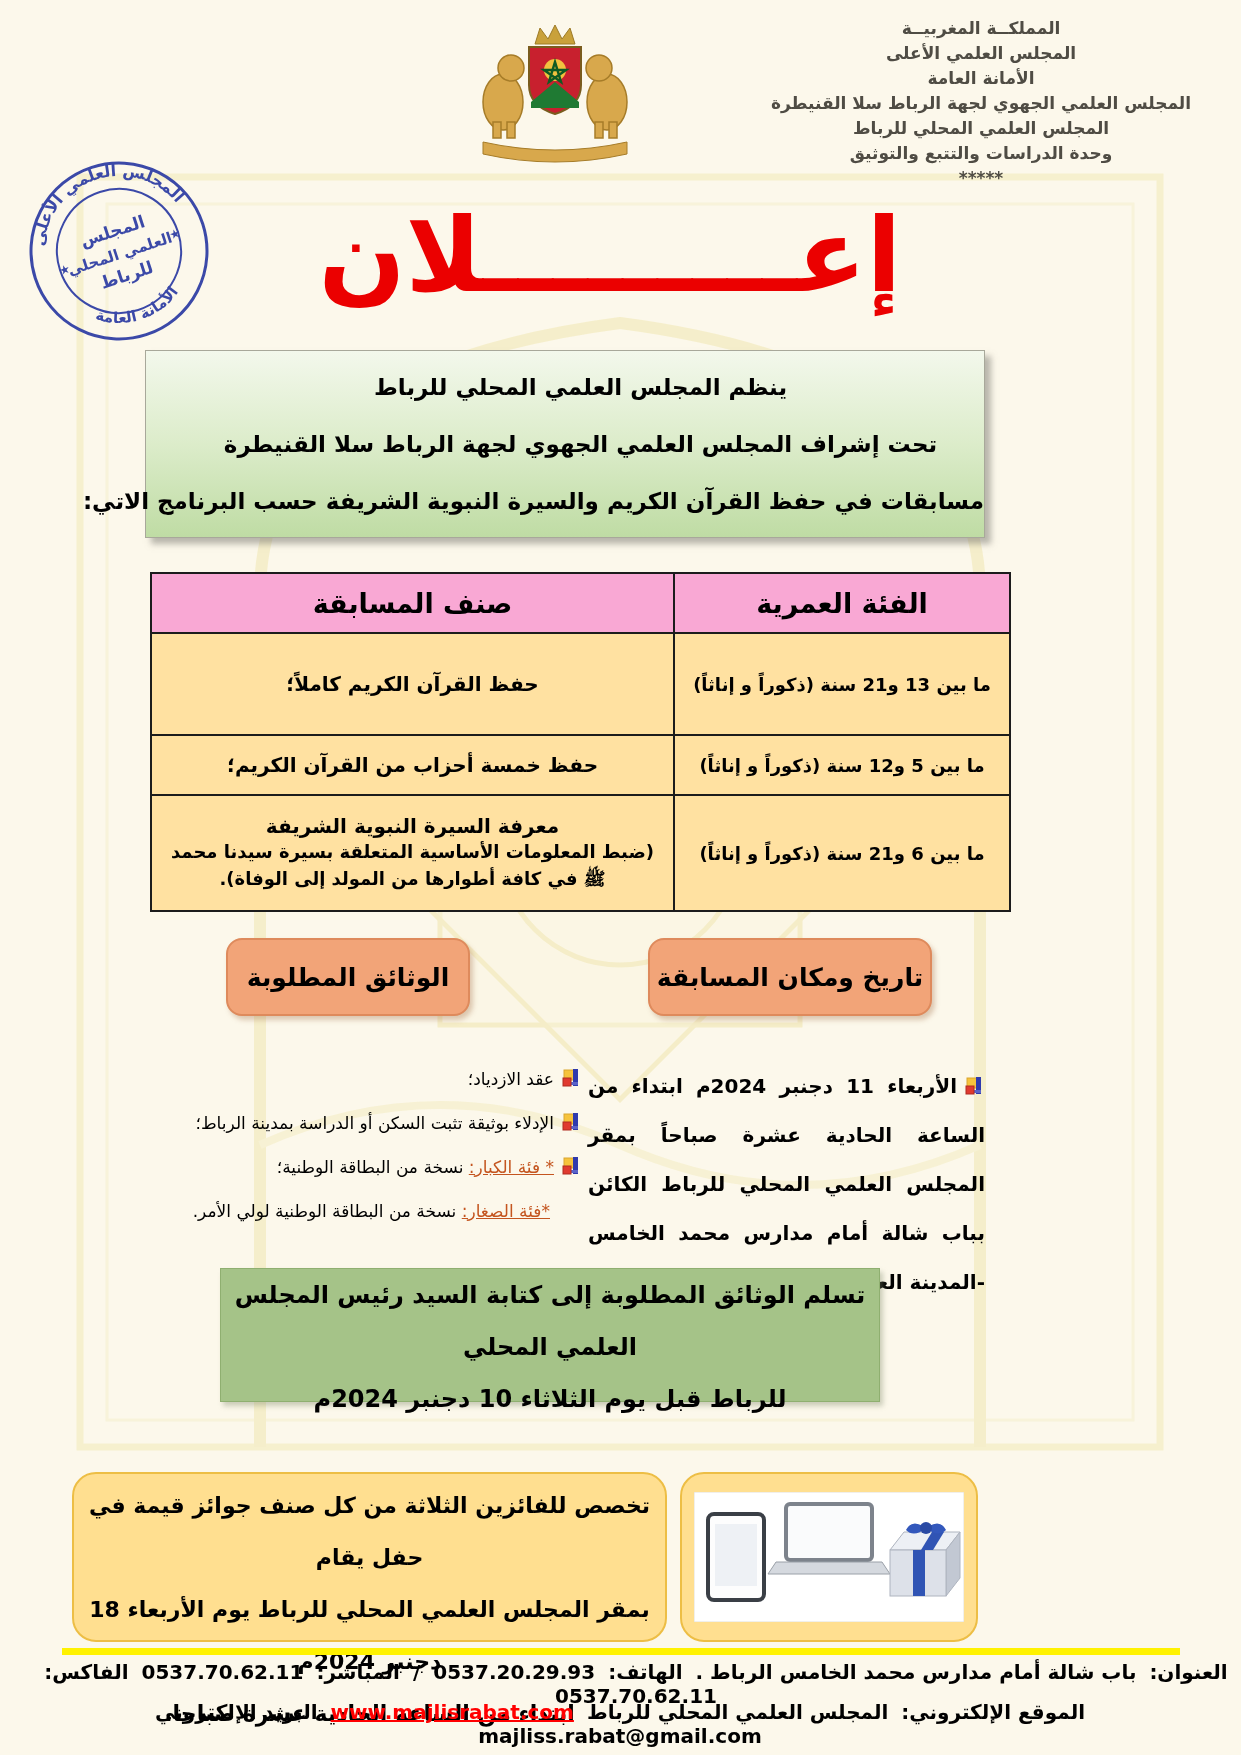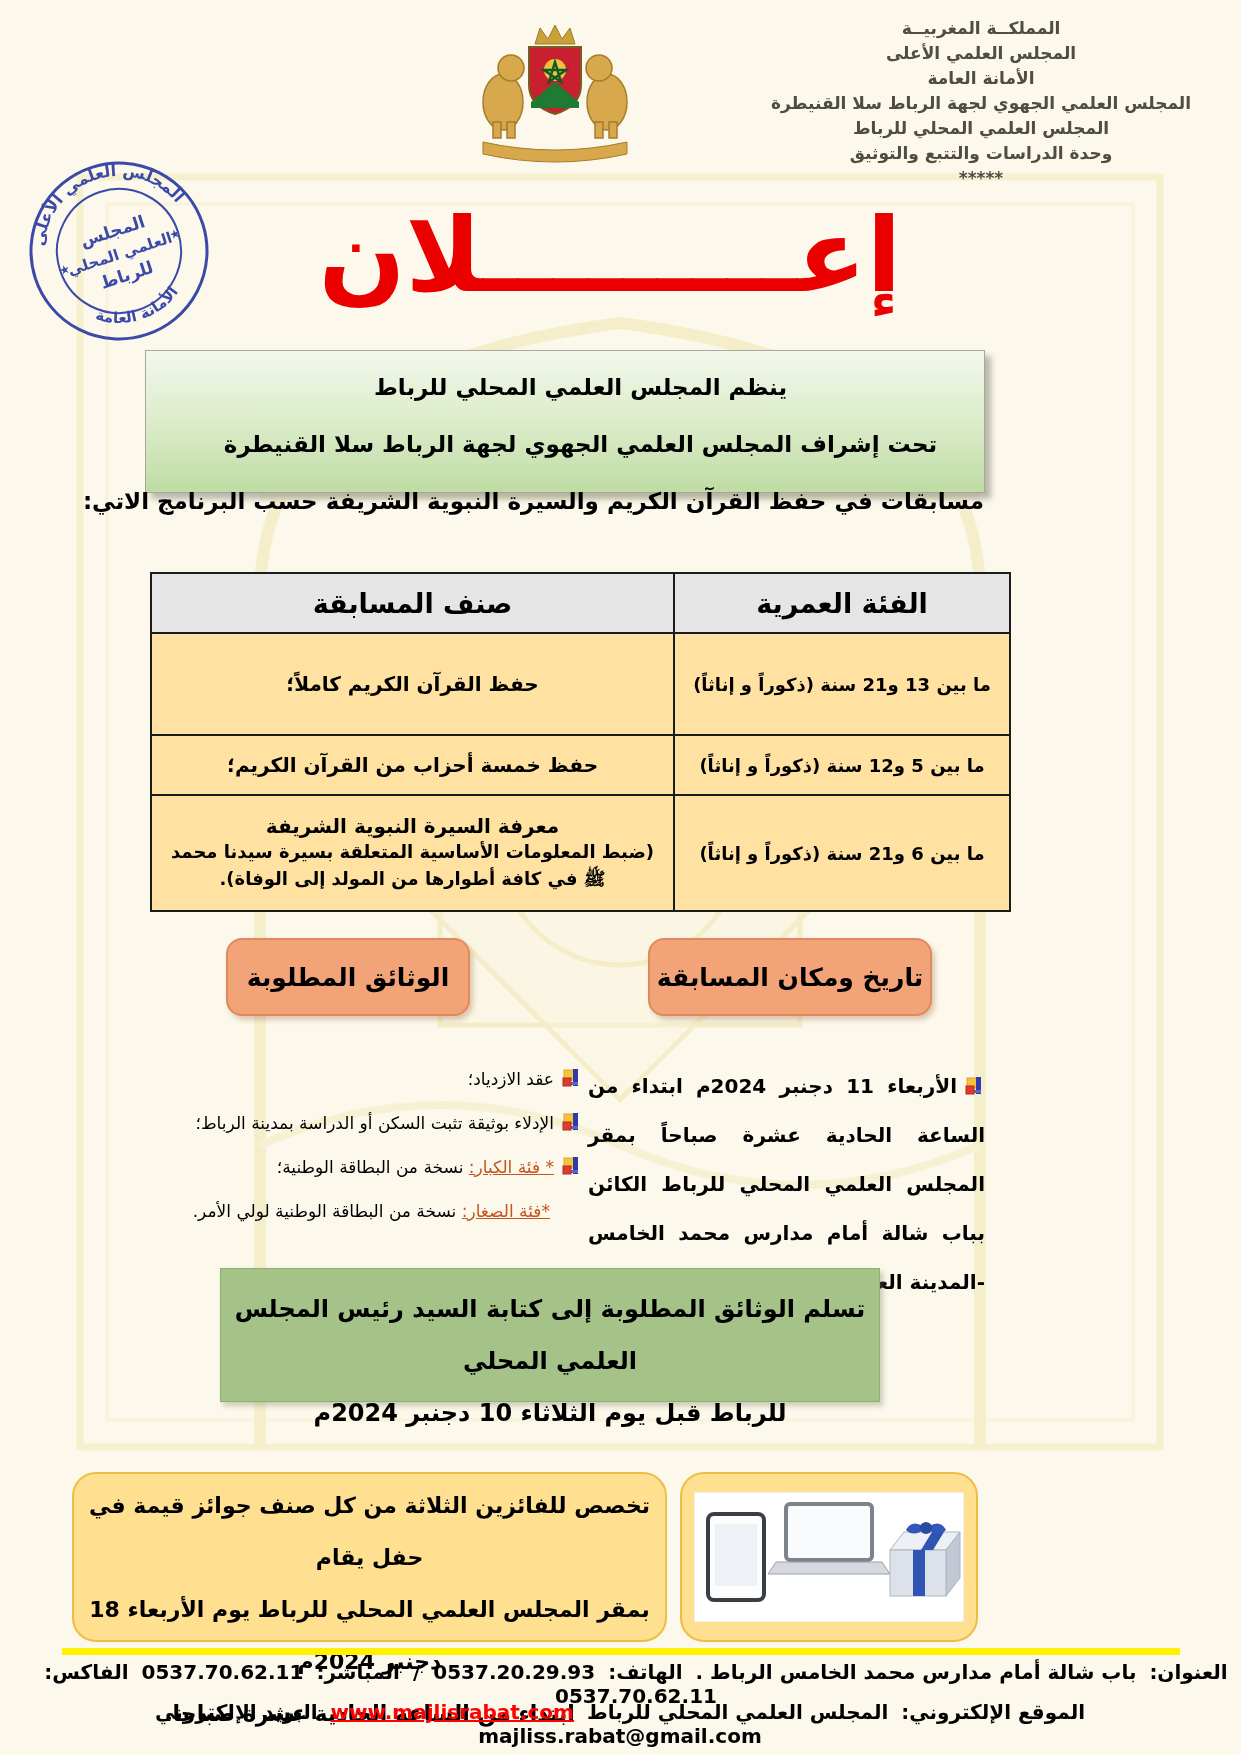--- a/index.html
+++ b/index.html
@@ -15,32 +15,32 @@
   .letterhead{right:45px; top:16px; width:430px; text-align:center;
     font-size:17px; font-weight:bold; color:#4f4c44; line-height:25px;}
   .coat{left:455px; top:20px; z-index:1;}
   .stamp{left:24px; top:156px; z-index:3; transform:rotate(-18deg);}
 
   
   .big-title{left:300px; top:188px; width:620px; text-align:center;
     font-size:102px; font-weight:bold; color:#EB0000; line-height:135px;}
 
   
-  .intro-box{left:145px; top:350px; width:840px; height:143px; box-sizing:border-box;
+  .intro-box{left:145px; top:350px; width:840px; height:188px; box-sizing:border-box;
     background:linear-gradient(180deg,#F3F8EC 0%,#DCECCA 50%,#BFDCA4 100%);
     border:1px solid #A8A89A; box-shadow:6px 6px 6px rgba(120,118,110,.5);
     text-align:center; font-weight:bold; padding-top:8px;padding-left:31px;}
   .intro-line{font-size:23px; line-height:57px; white-space:nowrap;}
 
   
   .comp-table{left:150px; top:572px; border-collapse:collapse; table-layout:fixed; z-index:1; position:absolute;}
   .comp-table th,.comp-table td{border:2px solid #1c1c1c; font-weight:bold; text-align:center; vertical-align:middle; padding:2px 8px;}
   .col-age{width:318px;}
   .col-cat{width:505px;}
-  .comp-table th{background:#e5e5e5; font-size:27px; height:54px;}
+  .comp-table th{background:#f9a8d4; font-size:27px; height:54px;}
   .comp-table td{background:#FFE1A1;}
   .cell-cat{font-size:20px;}
   .cell-age{font-size:18px;}
   .row-1 td{height:96px;}
   .row-2 td{height:54px;}
   .row-3 td{height:110px;}
   .cat-line2{font-size:18px; line-height:27px;}
 
   
   .pill{background:#F2A478; border:2px solid #DE8A5C; border-radius:16px;
@@ -55,21 +55,21 @@
   .docs-list{left:140px; top:1066px; width:442px; direction:rtl;
     font-size:17px; font-weight:normal;}
   .doc-item{margin-bottom:17px; text-align:right; line-height:27px;}
   .doc-item.cont{padding-right:32px;}
   .bullet-icon{vertical-align:-4px; margin-left:8px;}
   .red-u{color:#C4551F; text-decoration:underline;}
 
   
   .submit-box{left:220px; top:1268px; width:660px; height:134px; box-sizing:border-box;
     background:#A5C388; border:1px solid #8FAF70; box-shadow:3px 4px 5px rgba(130,140,110,.4);
-    direction:rtl; text-align:center; font-size:24px; font-weight:bold; line-height:52px; padding-top:14px;}
+    direction:rtl; text-align:center; font-size:24px; font-weight:bold; line-height:52px; }
 
   
   .prize-box{left:72px; top:1472px; width:595px; height:170px; box-sizing:border-box;
     background:#FFDF90; border:2px solid #EDBE45; border-radius:24px;
     direction:rtl; text-align:center; font-size:22px; font-weight:bold; line-height:52px; padding-top:6px;}
   .prize-media{left:680px; top:1472px; width:298px; height:170px; box-sizing:border-box;
     background:#FFDF90; border:2px solid #EDBE45; border-radius:24px;
     display:flex; align-items:center; justify-content:center;}
 
   .yellow-divider{left:62px; top:1648px; width:1118px; height:7px; background:#FFF200;}

